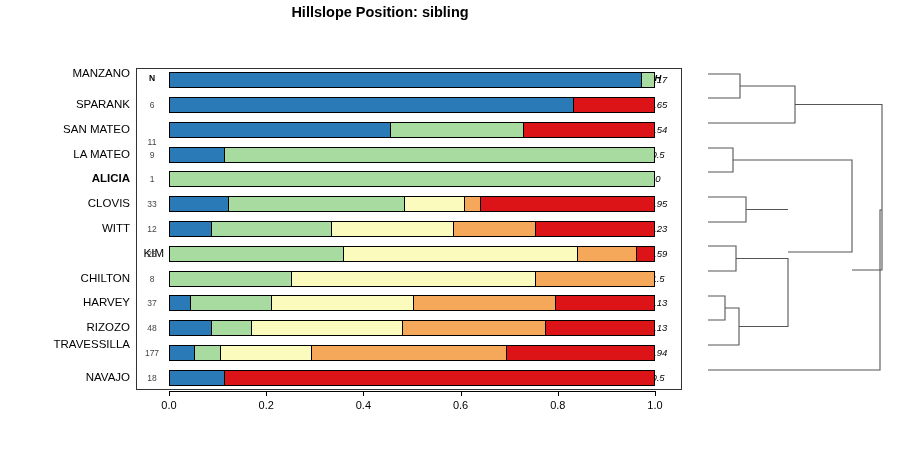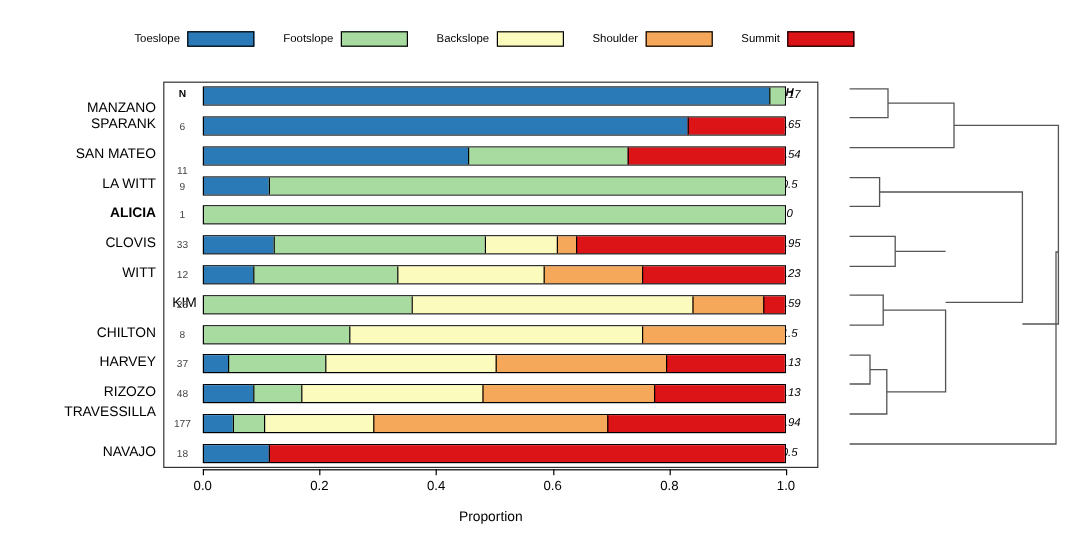--- a/index.html
+++ b/index.html
@@ -96,51 +96,30 @@
 
   
   .dendro{position:absolute;left:700px;top:60px;width:196px;height:330px;}
   .dendro svg{display:block;}
 </style>
 </head>
 <body>
 
 <div id="root">
 
-
-  <div class="legend">
-    <div class="legend-item">
-      <span class="legend-label">Toeslope</span>
-      <span class="legend-swatch" id="sw0" style="background: rgb(43, 122, 184);"></span>
-    </div>
-    <div class="legend-item">
-      <span class="legend-label">Footslope</span>
-      <span class="legend-swatch" id="sw1" style="background: rgb(168, 219, 160);"></span>
-    </div>
-    <div class="legend-item">
-      <span class="legend-label">Backslope</span>
-      <span class="legend-swatch" id="sw2" style="background: rgb(252, 251, 190);"></span>
-    </div>
-    <div class="legend-item">
-      <span class="legend-label">Shoulder</span>
-      <span class="legend-swatch" id="sw3" style="background: rgb(246, 168, 90);"></span>
-    </div>
-    <div class="legend-item">
-      <span class="legend-label">Summit</span>
-      <span class="legend-swatch" id="sw4" style="background: rgb(220, 20, 23);"></span>
-    </div>
-  </div>
+  <div class="title">Hillslope Position: sibling</div>
+
 
   <div class="panel"></div>
 
   <div id="cat-labels">
-      <div class="catlabel" style="left: 0px; top: 85px; width: 130px;">MANZANO</div>
+      <div class="catlabel" style="left: 0px; top: 68px; width: 130px;">MANZANO</div>
       <div class="catlabel" style="left: 0px; top: 99.1538px; width: 130px; text-align: right;">SPARANK</div>
       <div class="catlabel" style="left: 0px; top: 123.923px; width: 130px;">SAN MATEO</div>
-      <div class="catlabel" style="left: 0px; top: 148.692px; width: 130px;">LA WITT</div>
+      <div class="catlabel" style="left: 0px; top: 148.692px; width: 130px;">LA MATEO</div>
       <div class="catlabel bold" style="left: 0px; top: 173.462px; width: 130px;">ALICIA</div>
       <div class="catlabel" style="left: 0px; top: 198.231px; width: 130px;">CLOVIS</div>
       <div class="catlabel" style="left: 0px; top: 223px; width: 130px;">WITT</div>
       <div class="catlabel" style="left: 0px; top: 247.769px; width: 130px; padding-left: 34px;">KIM</div>
       <div class="catlabel" style="left: 0px; top: 272.538px; width: 130px;">CHILTON</div>
       <div class="catlabel" style="left: 0px; top: 297.308px; width: 130px;">HARVEY</div>
       <div class="catlabel" style="left: 0px; top: 322.077px; width: 130px;">RIZOZO</div>
       <div class="catlabel" style="left: 0px; top: 339px; width: 130px;">TRAVESSILLA</div>
       <div class="catlabel" style="left: 0px; top: 371.615px; width: 130px;">NAVAJO</div>
     </div>
@@ -255,21 +234,20 @@
       <div class="xticklabel" style="left: 266.2px;">0.2</div>
       <div class="xtick" style="left: 363.4px;"></div>
       <div class="xticklabel" style="left: 363.4px;">0.4</div>
       <div class="xtick" style="left: 460.6px;"></div>
       <div class="xticklabel" style="left: 460.6px;">0.6</div>
       <div class="xtick" style="left: 557.8px;"></div>
       <div class="xticklabel" style="left: 557.8px;">0.8</div>
       <div class="xtick" style="left: 655px;"></div>
       <div class="xticklabel" style="left: 655px;">1.0</div>
     </div>
-  <div class="xaxis-title">Proportion</div>
 
   <div class="dendro">
     <svg width="196" height="330" viewBox="0 0 196 330">
       <g fill="none" stroke="#555" stroke-width="1.1">
 
         <path d="M8,14 L40,14 L40,38 L8,38"></path>
 
         <path d="M40,26 L95,26 L95,63 L8,63"></path>
 
         <path d="M8,88 L33,88 L33,112 L8,112"></path>

